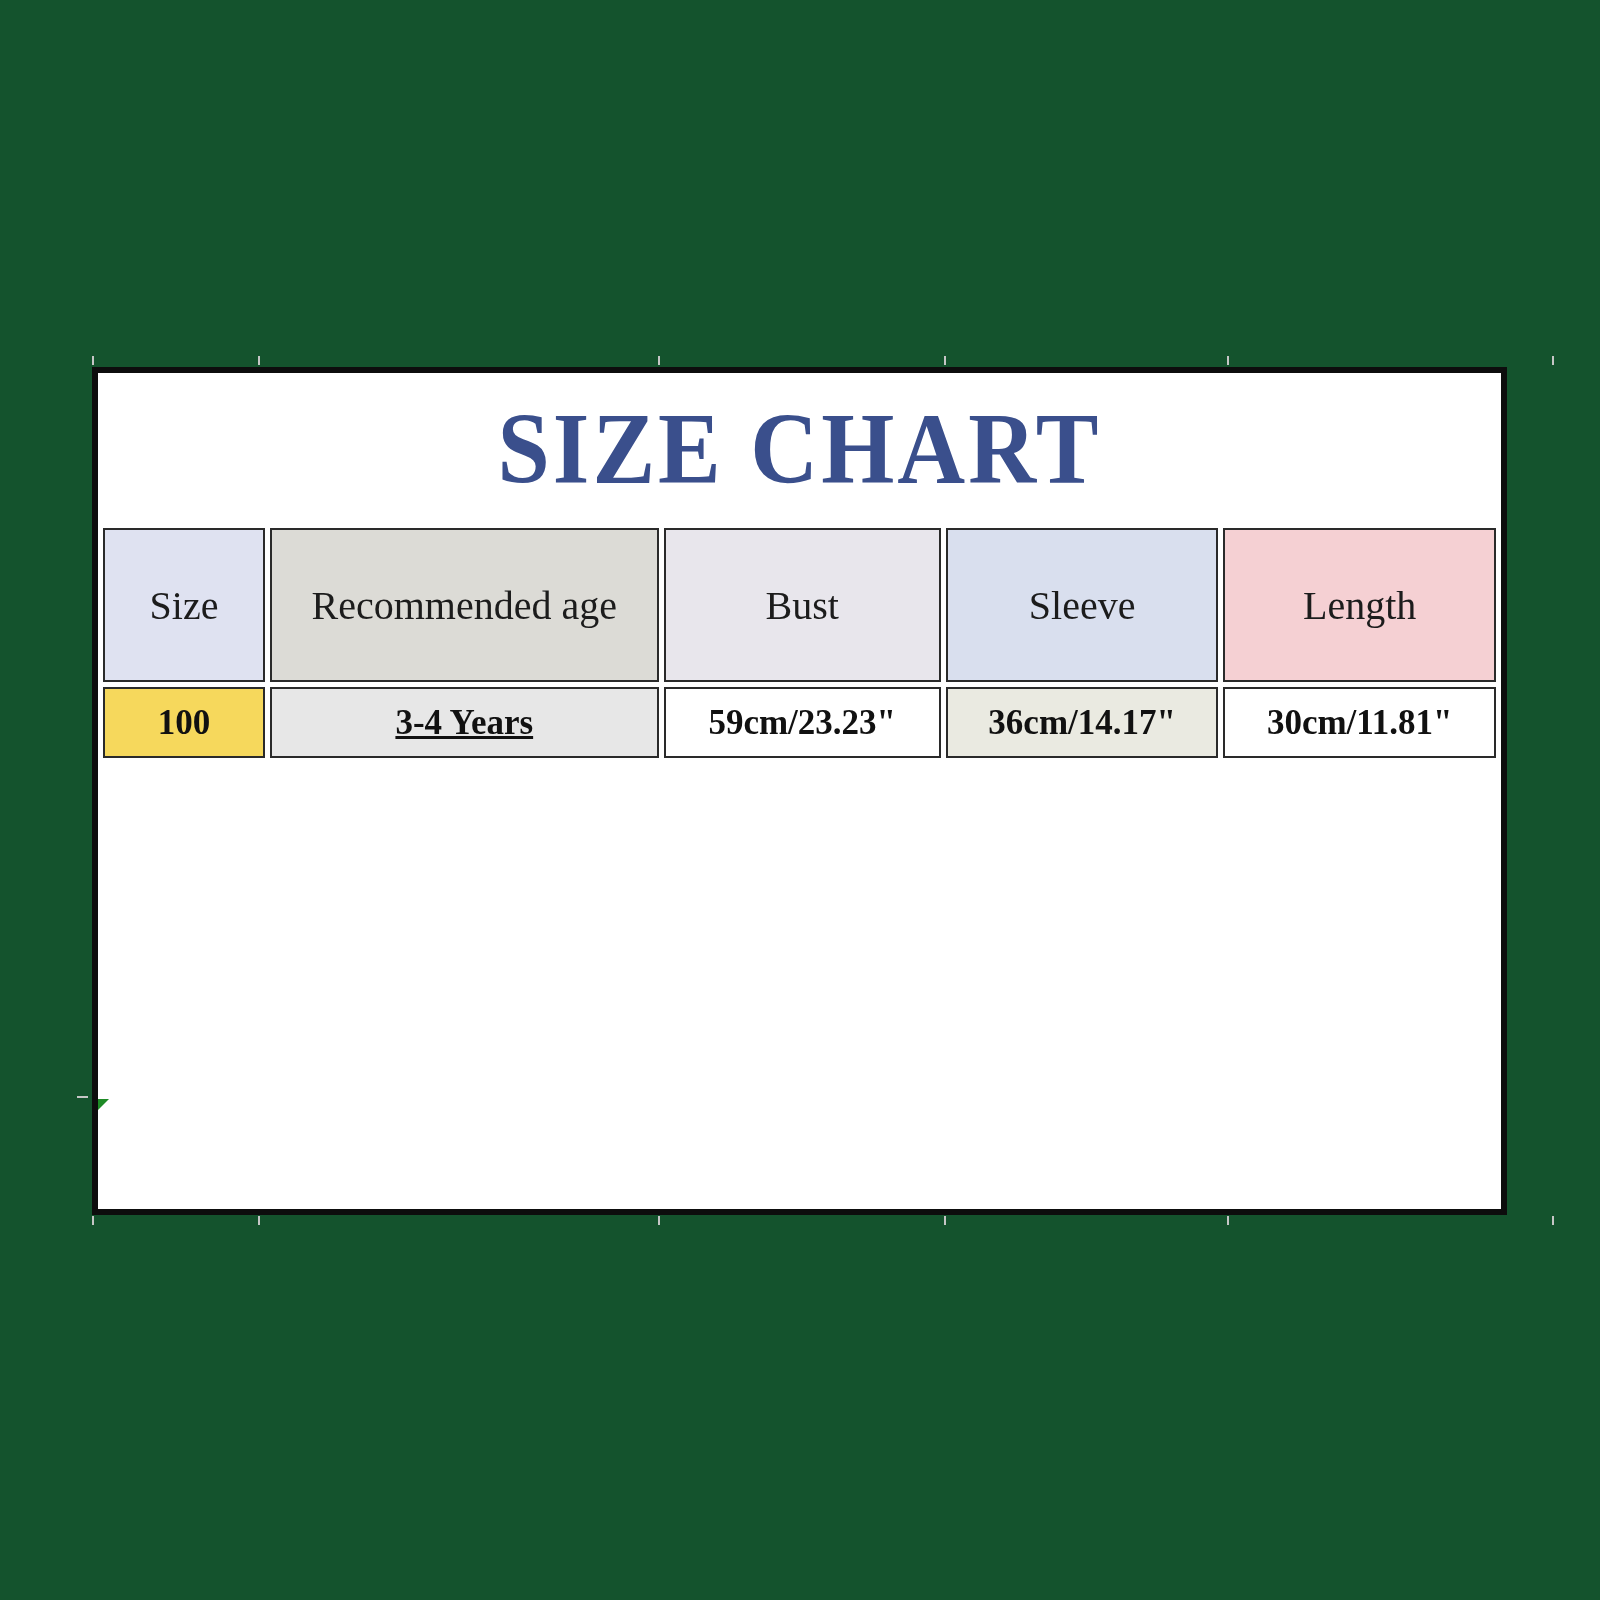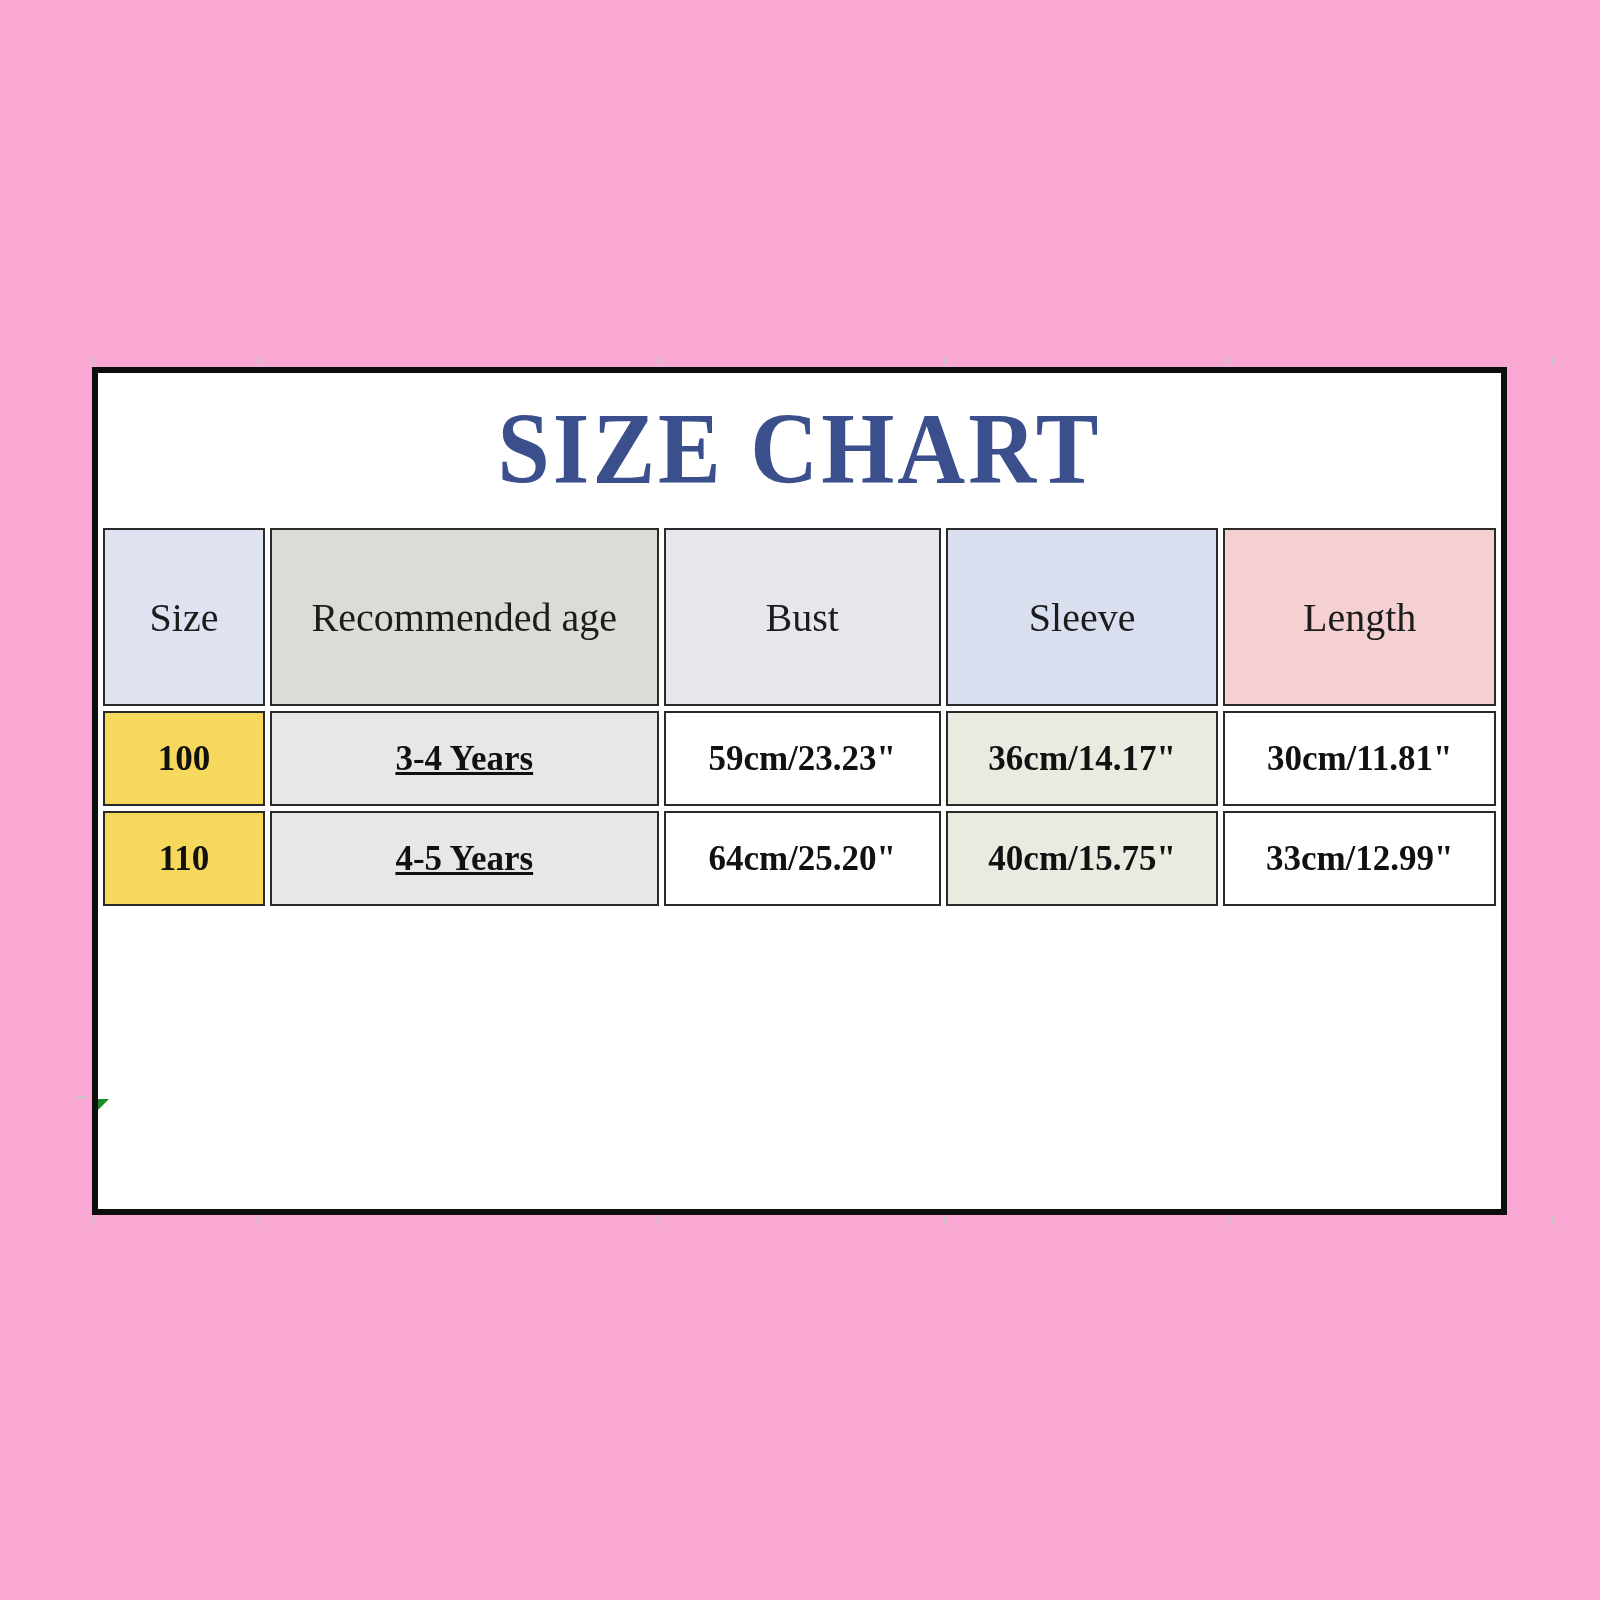--- a/index.html
+++ b/index.html
@@ -10,21 +10,21 @@
     background: #ffffff;
     font-family: "Liberation Serif", serif;
     position: relative;
     overflow: hidden;
   }
   .canvas {
     position: absolute;
     left: 0; top: 0;
     width: 1600px;
     height: 1600px;
-    background: #f9a8d4;
+    background: #14532d;
   }
   
   .tick {
     position: absolute;
     width: 2px;
     height: 9px;
     background: #c6c6c6;
   }
   .tick-h {
     position: absolute;
@@ -64,21 +64,21 @@
     width: 100%;
     border-collapse: separate;
     border-spacing: 5px;
     table-layout: fixed;
   }
   table.size-table th,
   table.size-table td {
     border: 2px solid var(--border-dark, #2a2a2a);
     text-align: center;
     vertical-align: middle;
-    padding: 12px;
+    padding: 0;
     overflow: hidden;
   }
   table.size-table th {
     height: 150px;
     font-weight: normal;
     font-size: 40px;
     color: #1c1c1c;
   }
   table.size-table td {
     height: 67px;
@@ -173,27 +173,20 @@
         </tr>
       </thead>
       <tbody>
         <tr>
           <td class="c0">100</td>
           <td class="c1">3-4 Years</td>
           <td class="c2">59cm/23.23"</td>
           <td class="c3">36cm/14.17"</td>
           <td class="c4">30cm/11.81"</td>
         </tr>
-        <tr>
-          <td class="c0">110</td>
-          <td class="c1">4-5 Years</td>
-          <td class="c2">64cm/25.20"</td>
-          <td class="c3">40cm/15.75"</td>
-          <td class="c4">33cm/12.99"</td>
-        </tr>
       </tbody>
     </table>
 
 
     <div class="corner-marker"></div>
   </div>
 
 </div>
 
 </body></html>

